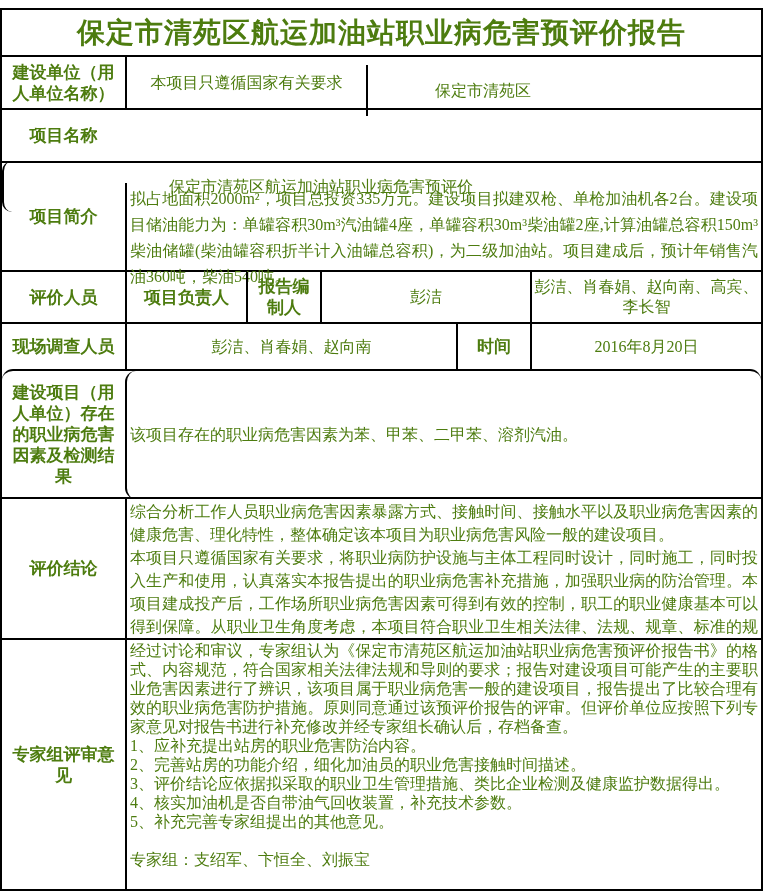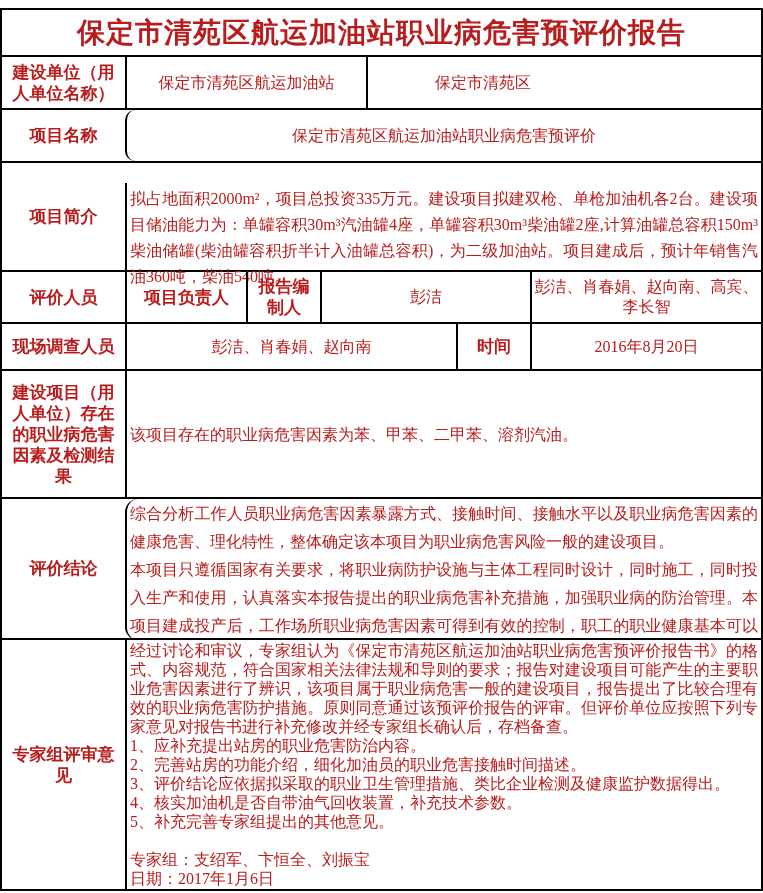--- a/index.html
+++ b/index.html
@@ -4,21 +4,21 @@
 <style>
   html, body {
     margin: 0;
     padding: 0;
     background: #ffffff;
   }
   .page {
     width: 763px;
     height: 893px;
     background: #ffffff;
-    color: #b91c1c;
+    color: #4d7c0f;
     overflow: hidden;
     font-family: "Liberation Serif", serif;
   }
   .tbl {
     width: 759px;
     margin: 8px 0 0 0;
     border: 2px solid #000000;
   }
   .row {
     display: flex;
@@ -64,32 +64,32 @@
     text-align: justify;
   }
   .txt.center-v {
     display: flex;
     align-items: center;
     text-align: center;
   }
   
   .h-title { height: 45px; }
   .h-r1 { height: 51px; }
-  .h-r2 { height: 51px; }
+  .h-r2 { height: 51px; flex-direction: column; }
   .h-r3 { height: 107px; }
   .h-r4 { height: 50px; }
   .h-r5 { height: 45px; }
-  .h-r6 { height: 126px; }
+  .h-r6 { height: 126px; border-radius: 11px; }
   .h-r7 { height: 139px; }
   .h-r8 { height: 249px; }
   
   .w-lbl  { width: 115px; }            
   .w-r1c2 { width: 235px; }            
   .w-r1c3 { width: 153px; }
-  .w-r1c4 { width: 226px; }
+  .w-r1c4 { width: 226px; margin-top: 8px; }
   .w-wide { width: 628px; }            
   .w-widec{ width: 630px; border-radius: 10px; }            
   .w-r4c2 { width: 111px; text-align: center; }
   .w-r4c3 { width: 204px; }
   .w-r4c4 { width: 64px;  }
   .w-r4c5 { width: 225px; }
   .w-r5c2 { width: 325px; }
   
   .title-cell {
     width: 759px;
@@ -102,38 +102,38 @@
     font-size: 28px;
     letter-spacing: 1px;
   }
   
   .brief {
     line-height: 26px;
     padding-top: 3px;
     margin-top: 20px;
   }
   
-  .concl { line-height: 28px; border-radius: 13px; }
+  .concl { line-height: 23px; }
   
   .review { line-height: 19px; }
   .review .gap { height: 19px; }
 </style>
 </head>
 <body>
 
 <div class="page">
   <div class="tbl">
 
     <div class="row first h-title">
       <div class="c title-cell">保定市清苑区航运加油站职业病危害预评价报告</div>
     </div>
 
     <div class="row h-r1">
       <div class="c lbl h-r1 w-lbl">建设单位（用人单位名称）</div>
-      <div class="c val h-r1 w-r1c2">保定市清苑区航运加油站</div>
+      <div class="c val h-r1 w-r1c2">本项目只遵循国家有关要求</div>
       <div class="c val h-r1 w-r1c4">保定市清苑区</div>
     </div>
 
     <div class="row h-r2">
       <div class="c lbl h-r2 w-lbl">项目名称</div>
       <div class="c val h-r2 w-widec">保定市清苑区航运加油站职业病危害预评价</div>
     </div>
 
     <div class="row h-r3">
       <div class="c lbl h-r3 w-lbl">项目简介</div>
@@ -172,18 +172,17 @@
       <div class="c lbl h-r8 w-lbl">专家组评审意见</div>
       <div class="c txt review h-r8 w-wide">
         <div>经过讨论和审议，专家组认为《保定市清苑区航运加油站职业病危害预评价报告书》的格式、内容规范，符合国家相关法律法规和导则的要求；报告对建设项目可能产生的主要职业危害因素进行了辨识，该项目属于职业病危害一般的建设项目，报告提出了比较合理有效的职业病危害防护措施。原则同意通过该预评价报告的评审。但评价单位应按照下列专家意见对报告书进行补充修改并经专家组长确认后，存档备查。</div>
         <div>1、应补充提出站房的职业危害防治内容。</div>
         <div>2、完善站房的功能介绍，细化加油员的职业危害接触时间描述。</div>
         <div>3、评价结论应依据拟采取的职业卫生管理措施、类比企业检测及健康监护数据得出。</div>
         <div>4、核实加油机是否自带油气回收装置，补充技术参数。</div>
         <div>5、补充完善专家组提出的其他意见。</div>
         <div class="gap"></div>
         <div>专家组：支绍军、卞恒全、刘振宝</div>
-        <div>日期：2017年1月6日</div>
       </div>
     </div>
 
   </div>
 </div>
 
 </body></html>

